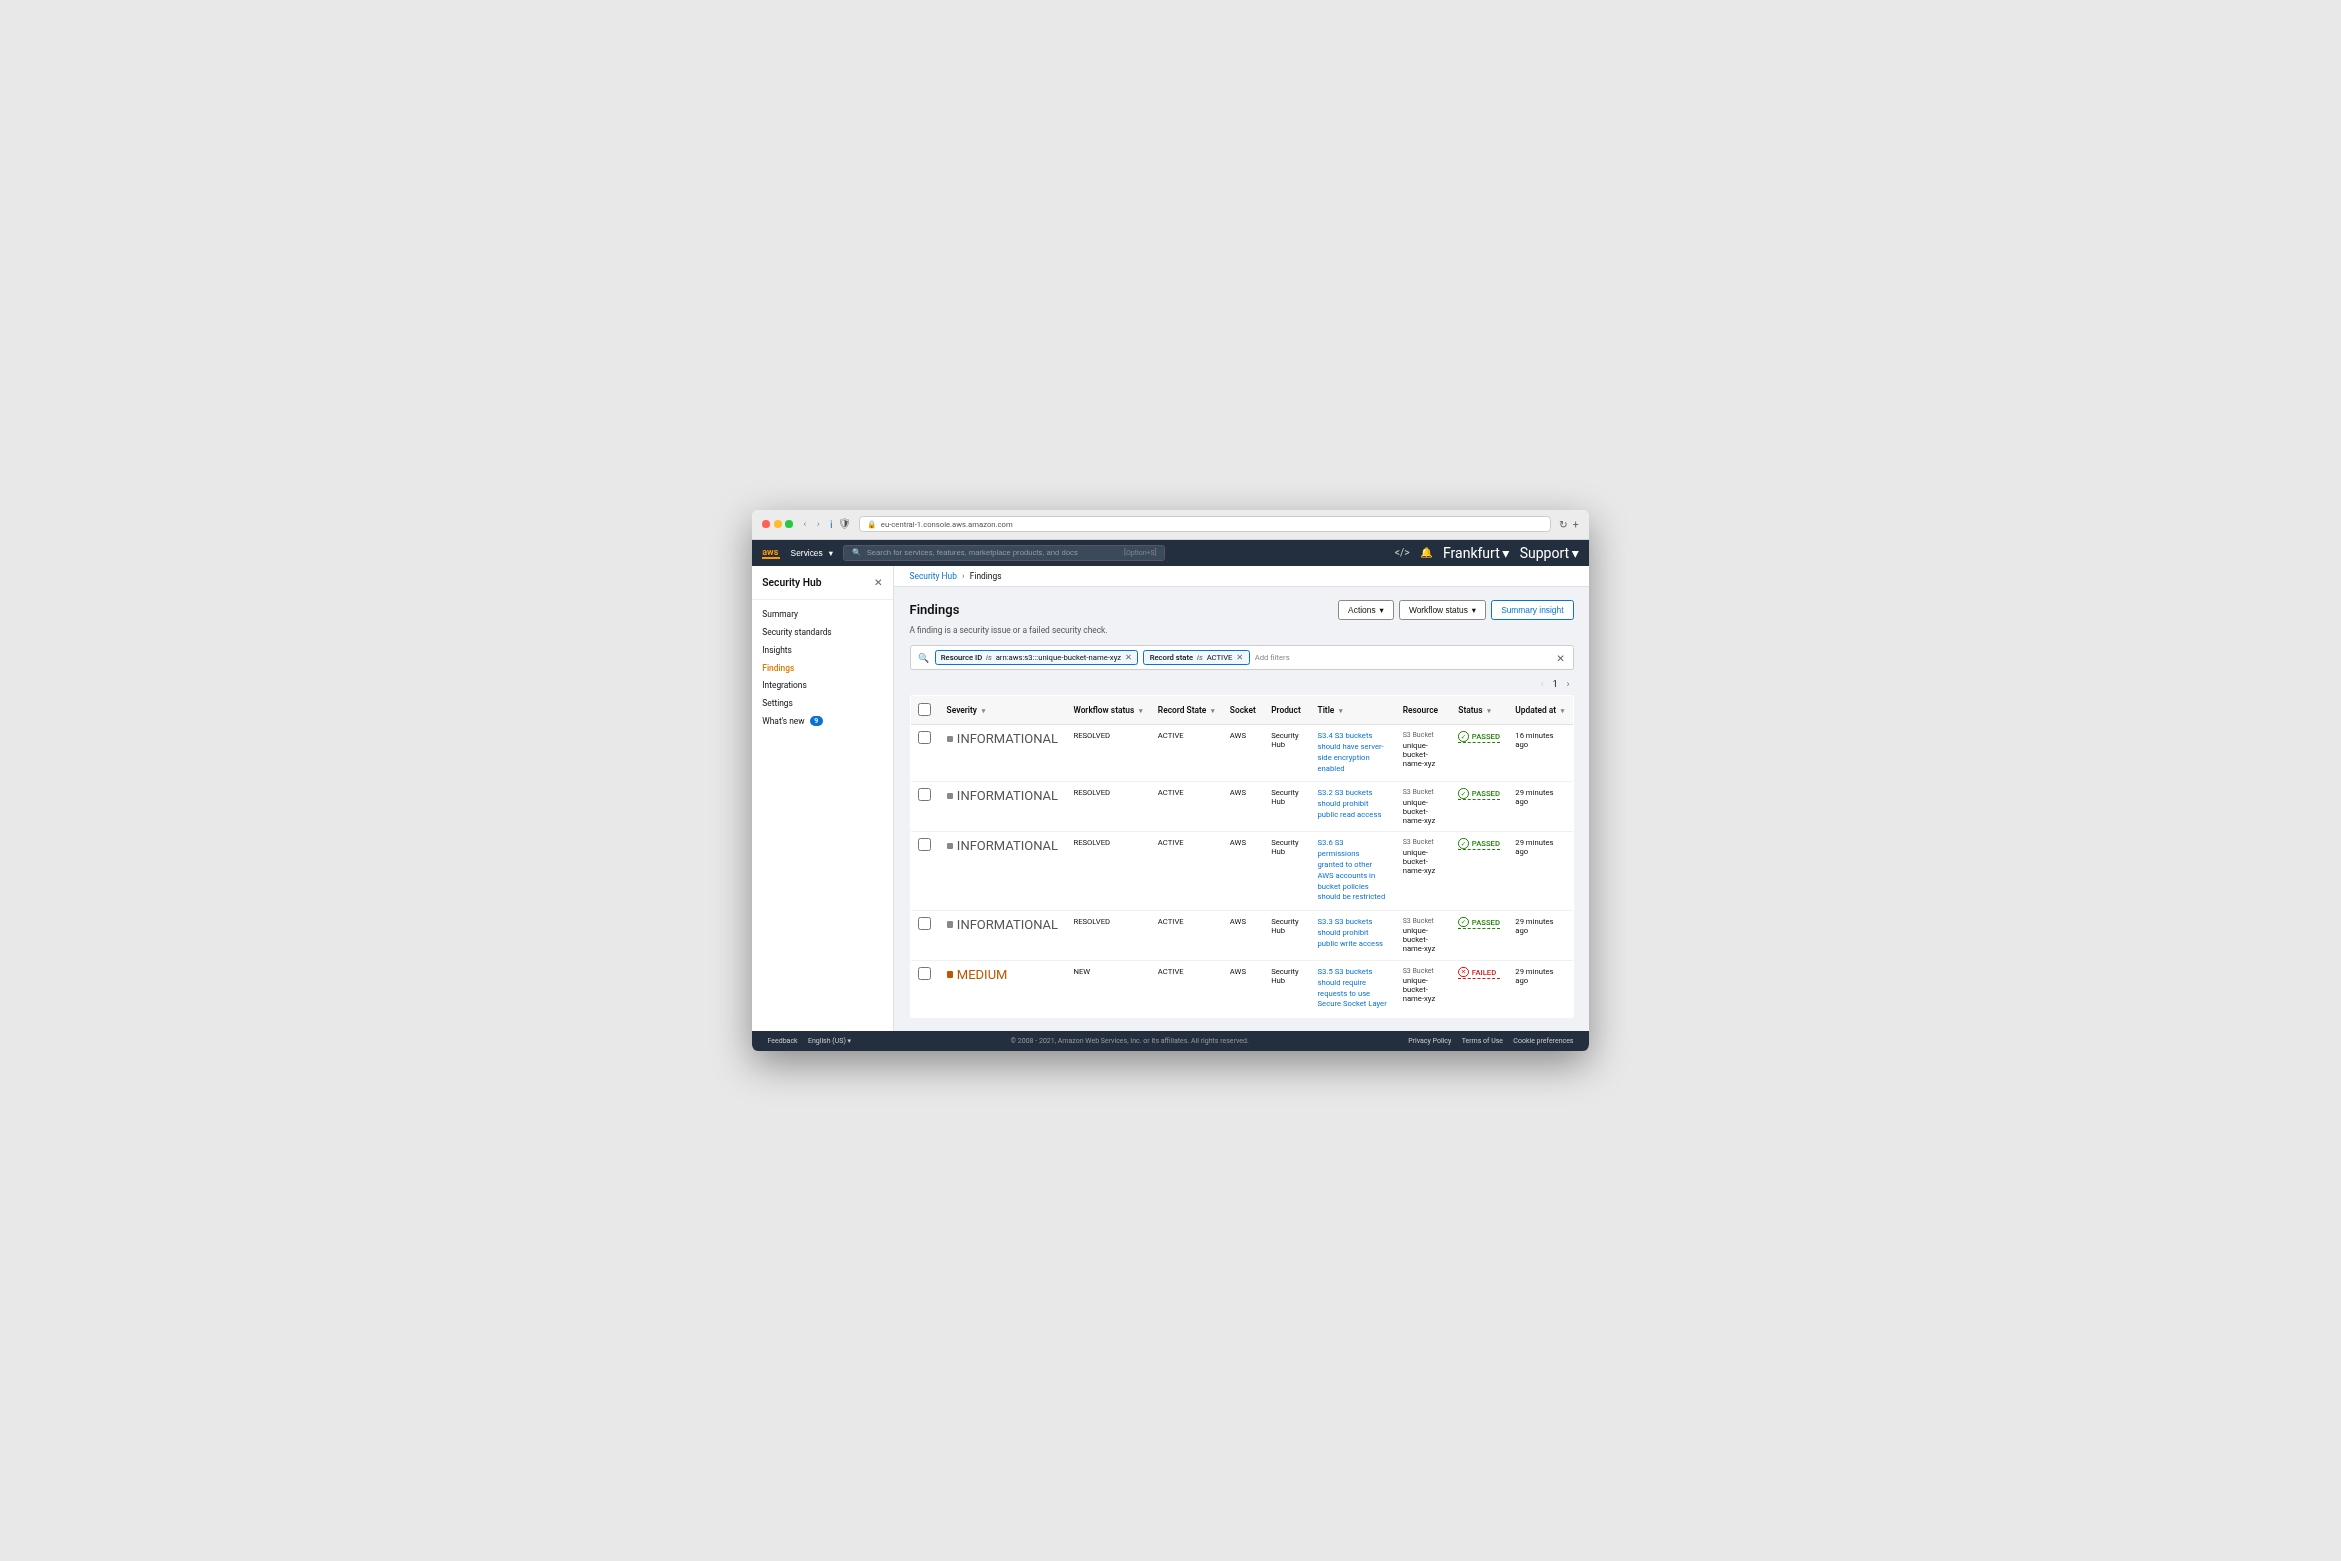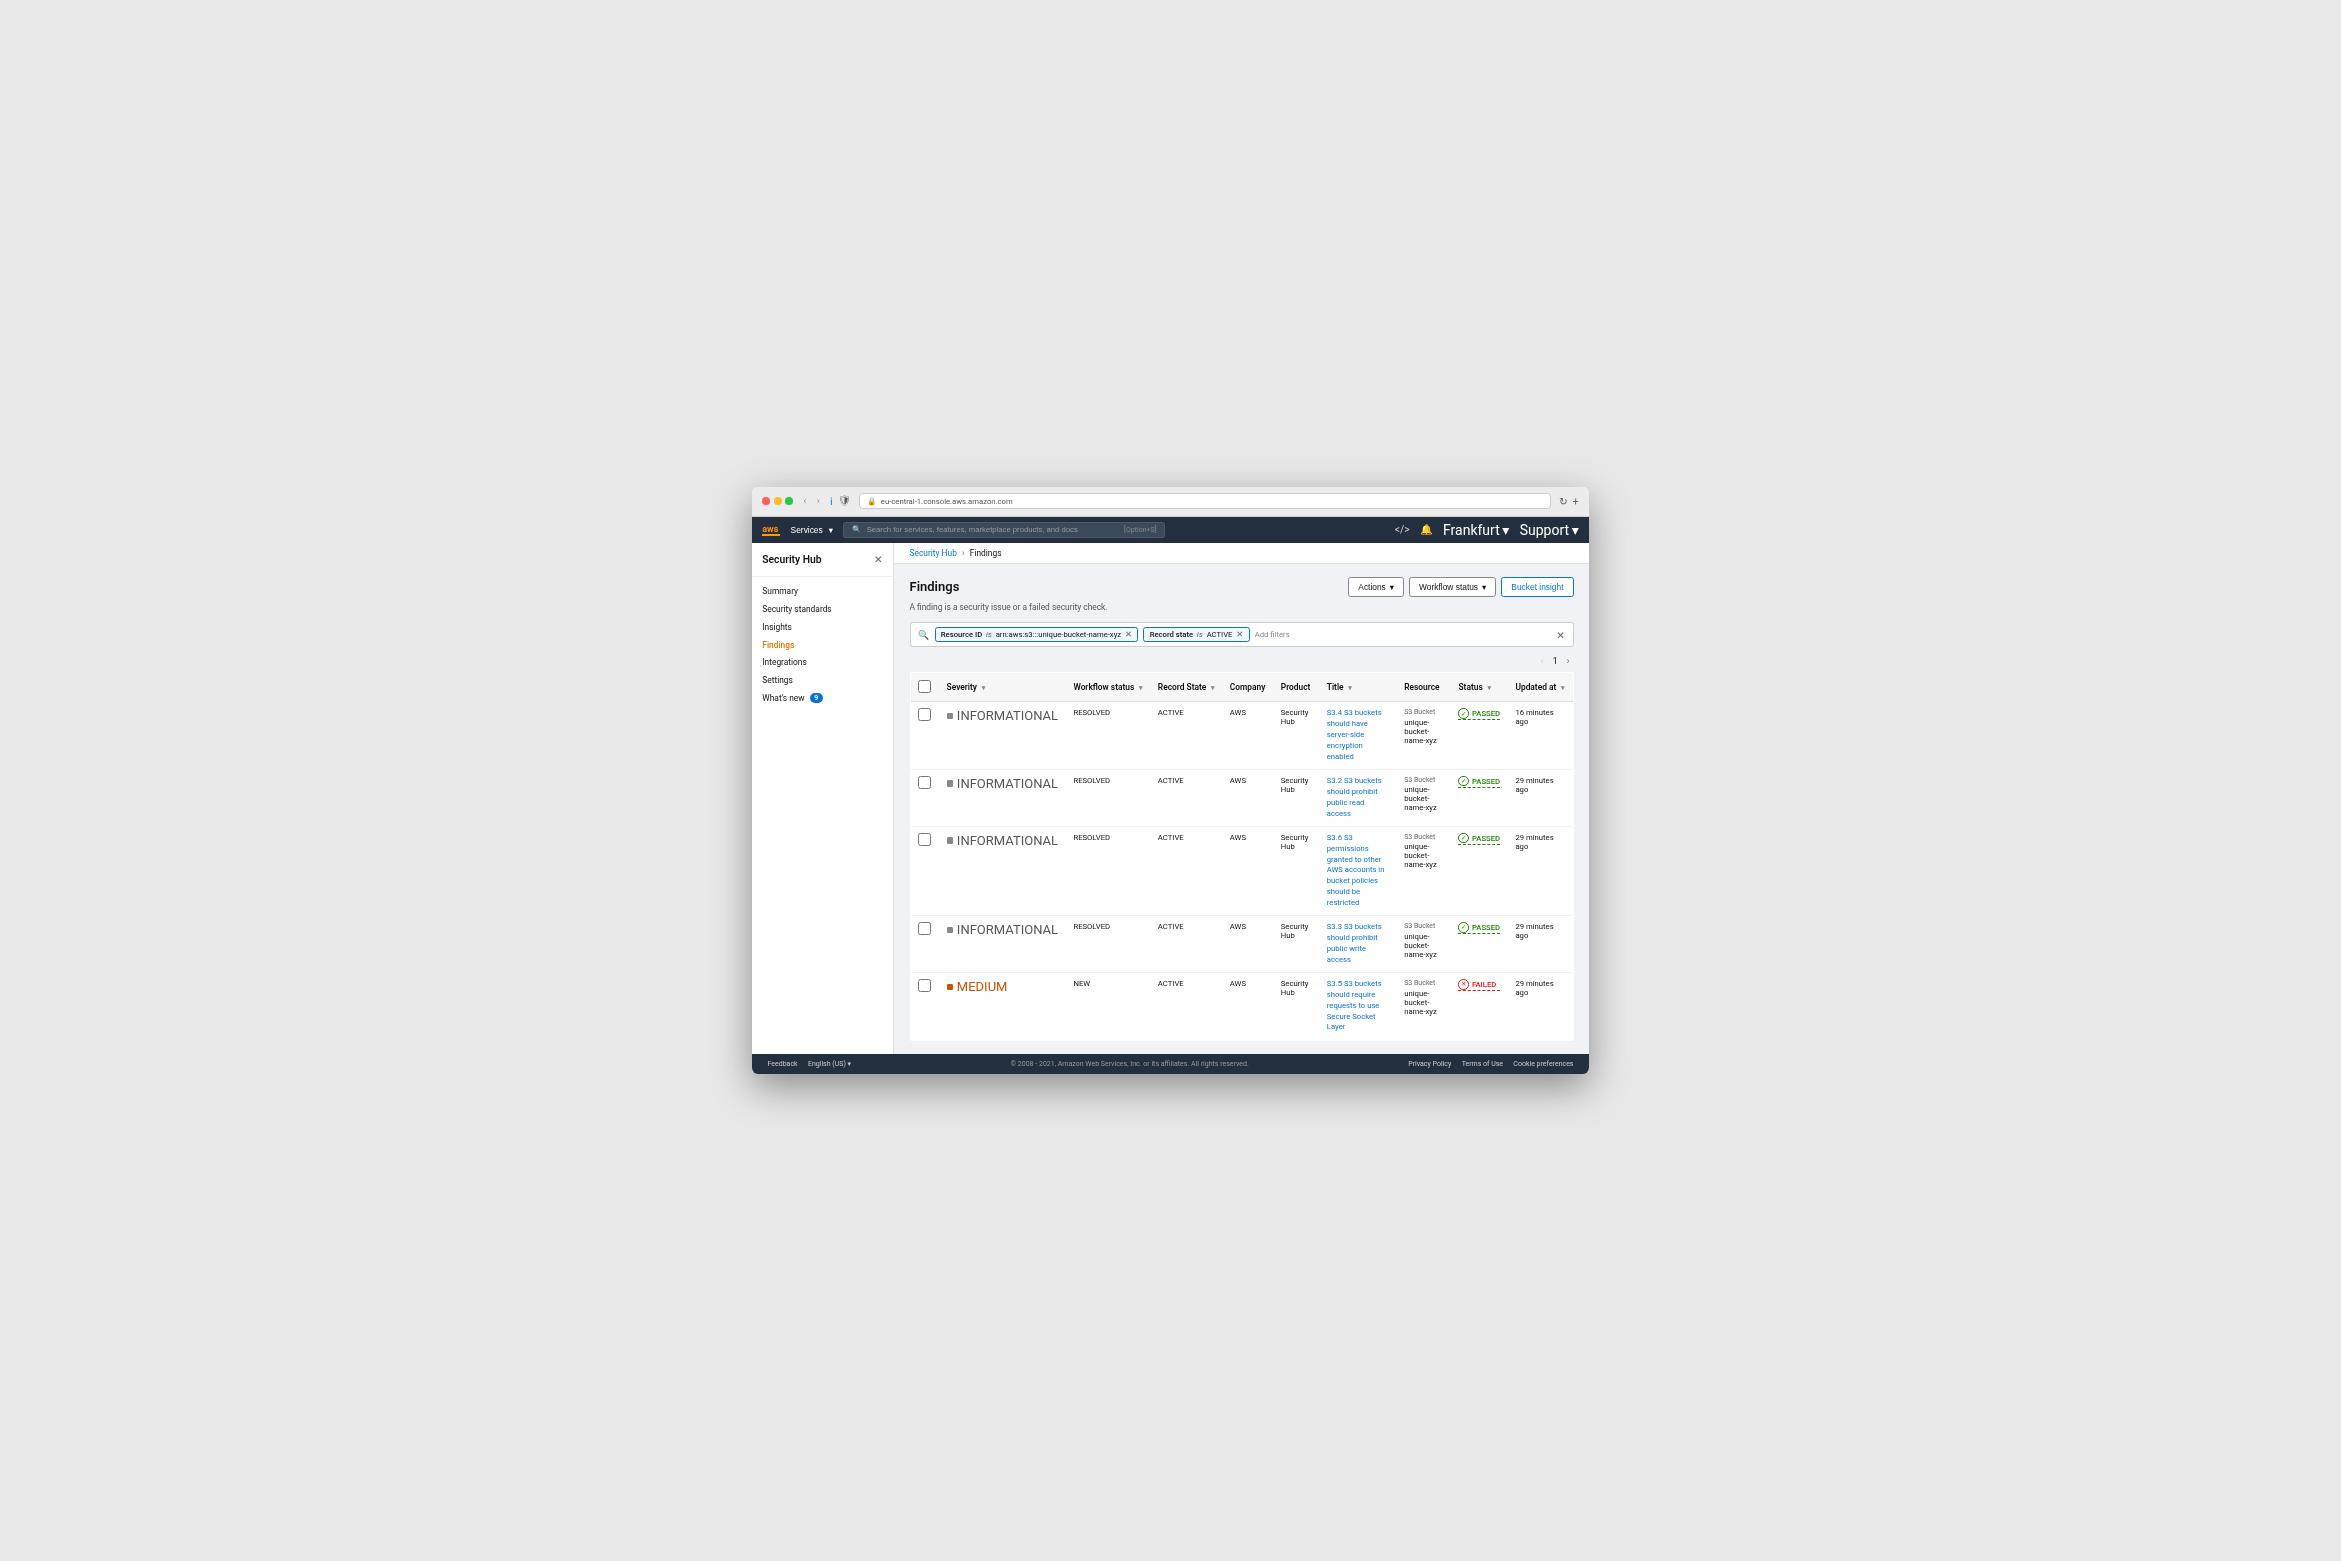--- a/index.html
+++ b/index.html
@@ -683,21 +683,21 @@
           <div class="header-actions">
             <button class="btn-secondary">
               <span>Actions</span>
               <span>▾</span>
             </button>
             <button class="btn-secondary">
               <span>Workflow status</span>
               <span>▾</span>
             </button>
             <button class="btn-primary">
-              <span>Bucket insight</span>
+              <span>Summary insight</span>
             </button>
           </div>
         </div>
 
         <p class="findings-desc">A finding is a security issue or a failed security check.</p>
 
         <div class="filter-bar">
           <span class="filter-search-icon">🔍</span>
           <div class="filter-tag">
             <span class="tag-label">Resource ID</span>
@@ -733,21 +733,21 @@
               </th>
               <th>
                 <span>Workflow status</span>
                 <span class="sort-icon">▾</span>
               </th>
               <th>
                 <span>Record State</span>
                 <span class="sort-icon">▾</span>
               </th>
               <th>
-                <span>Company</span>
+                <span>Socket</span>
               </th>
               <th>
                 <span>Product</span>
               </th>
               <th>
                 <span>Title</span>
                 <span class="sort-icon">▾</span>
               </th>
               <th>
                 <span>Resource</span>

